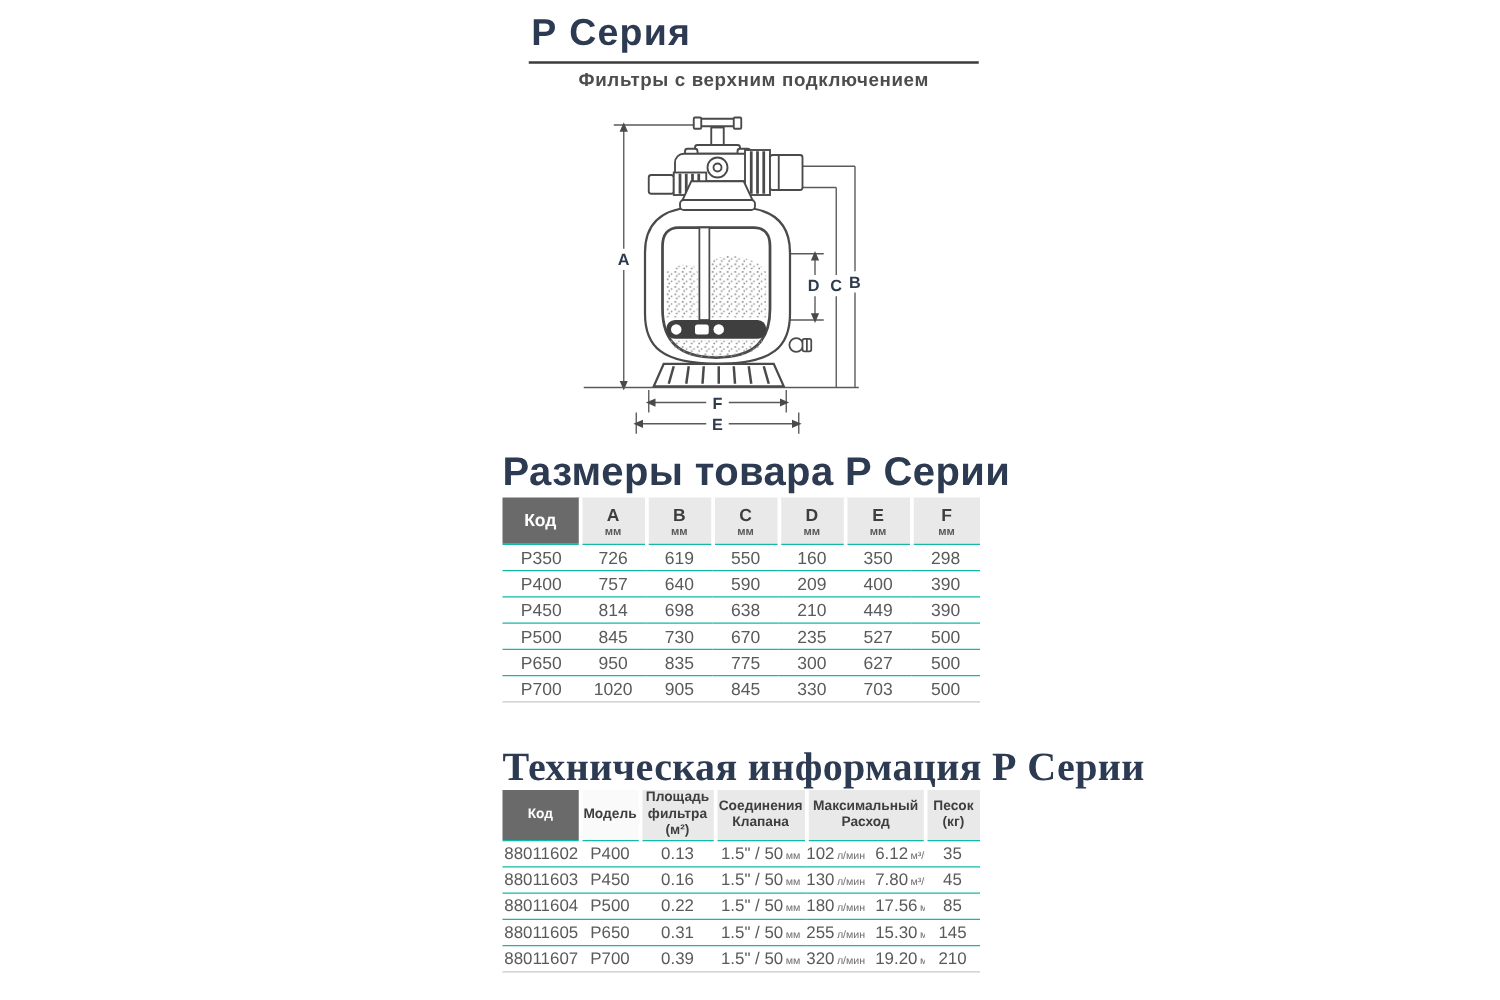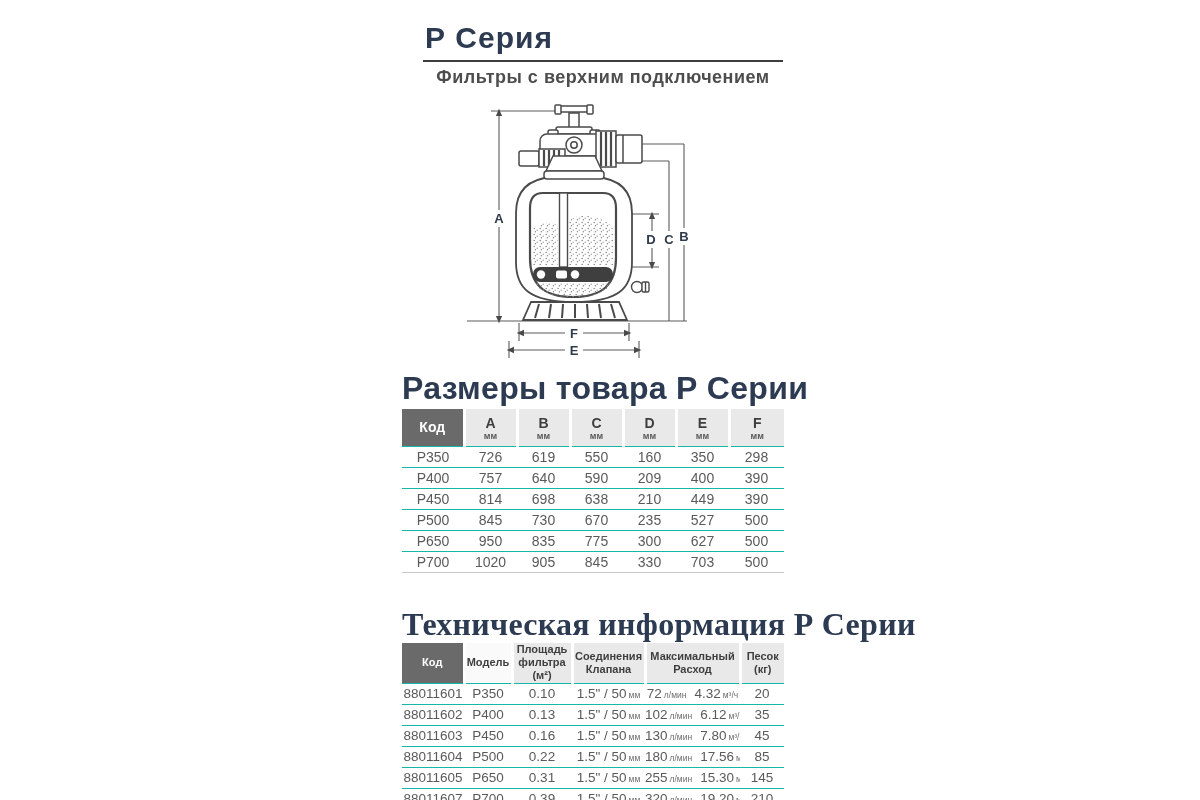--- a/index.html
+++ b/index.html
@@ -1,30 +1,30 @@
 <!DOCTYPE html>
 <html><head>
 <meta charset="utf-8">
 <style>
   html,body { margin:0; padding:0; background:#ffffff; }
   * { box-sizing:border-box; }
   .page {
     position:relative; width:1200px; height:800px; background:#fff;
     font-family:"Liberation Sans", sans-serif; overflow:hidden;
   }
-  .content { position:absolute; left:400px; top:15px; width:400px; height:566px; }
+  .content { position:absolute; left:400px; top:4px; width:400px; height:566px; }
 
   .title {
     position:absolute; left:25px; top:6px; font-size:30px; font-weight:bold;
     color:#2d3b52; letter-spacing:1px;
   }
   .title-rule { position:absolute; left:23px; top:45px; width:360px; height:2px; background:#3c3c3c; }
   .subtitle {
     position:absolute; left:23px; top:52px; width:360px; text-align:center;
-    font-size:18px; font-weight:bold; color:#4d4d4d; letter-spacing:0.5px;
+    font-size:15px; font-weight:bold; color:#4d4d4d; letter-spacing:0.5px;
   }
 
   .diagram { position:absolute; left:55px; top:86px; width:280px; height:262px; }
   .diagram svg text {
     font-family:"Liberation Sans", sans-serif; font-weight:bold; font-size:13px; fill:#2f3b4c;
   }
 
   .section-heading {
     position:absolute; left:2px; font-size:32px; font-weight:bold; color:#2d3b52;
     letter-spacing:0.3px; white-space:nowrap;
@@ -297,28 +297,20 @@
           <th>Соединения
 Клапана</th>
           <th>Максимальный
 Расход</th>
           <th>Песок
 (кг)</th>
         </tr>
       </thead>
       <tbody>
           <tr>
-            <td>88011601</td>
-            <td>P350</td>
-            <td>0.10</td>
-            <td><span>1.5" / 50</span><span class="small-unit">мм</span></td>
-            <td><span>72</span><span class="small-unit">л/мин</span><span class="flow2">4.32</span><span class="small-unit">м³/ч</span></td>
-            <td>20</td>
-          </tr>
-          <tr>
             <td>88011602</td>
             <td>P400</td>
             <td>0.13</td>
             <td><span>1.5" / 50</span><span class="small-unit">мм</span></td>
             <td><span>102</span><span class="small-unit">л/мин</span><span class="flow2">6.12</span><span class="small-unit">м³/ч</span></td>
             <td>35</td>
           </tr>
           <tr>
             <td>88011603</td>
             <td>P450</td>

